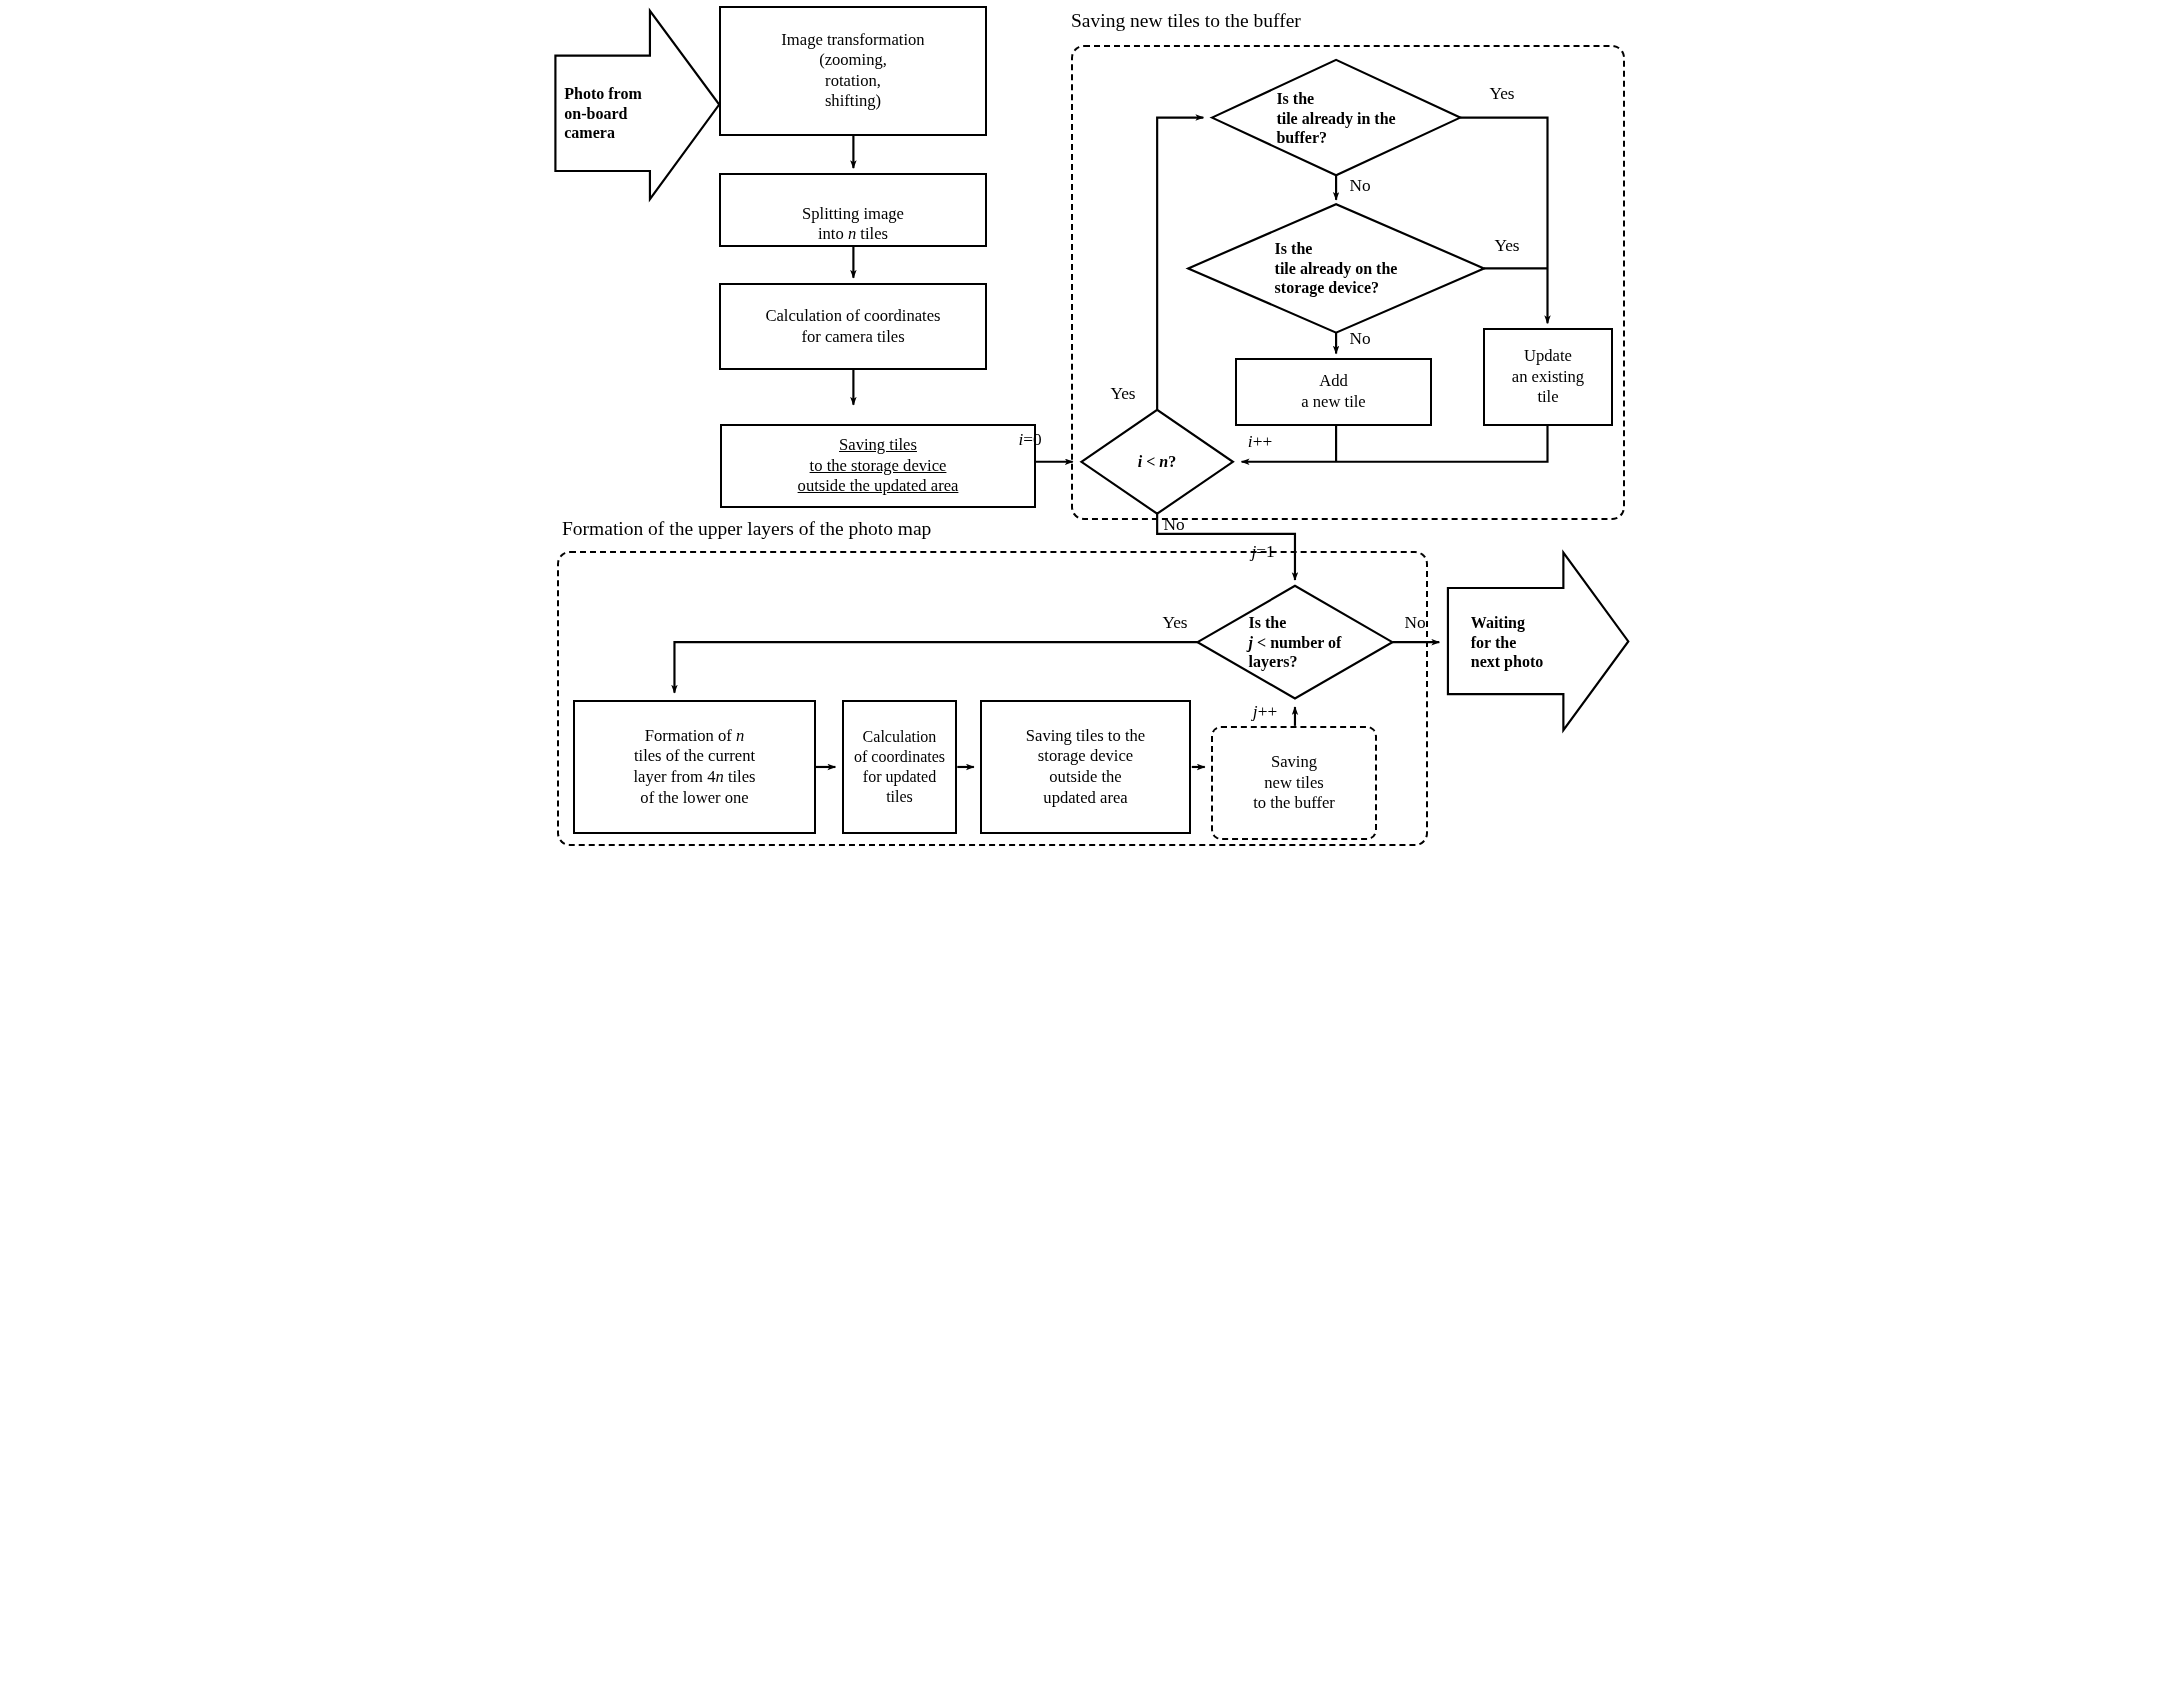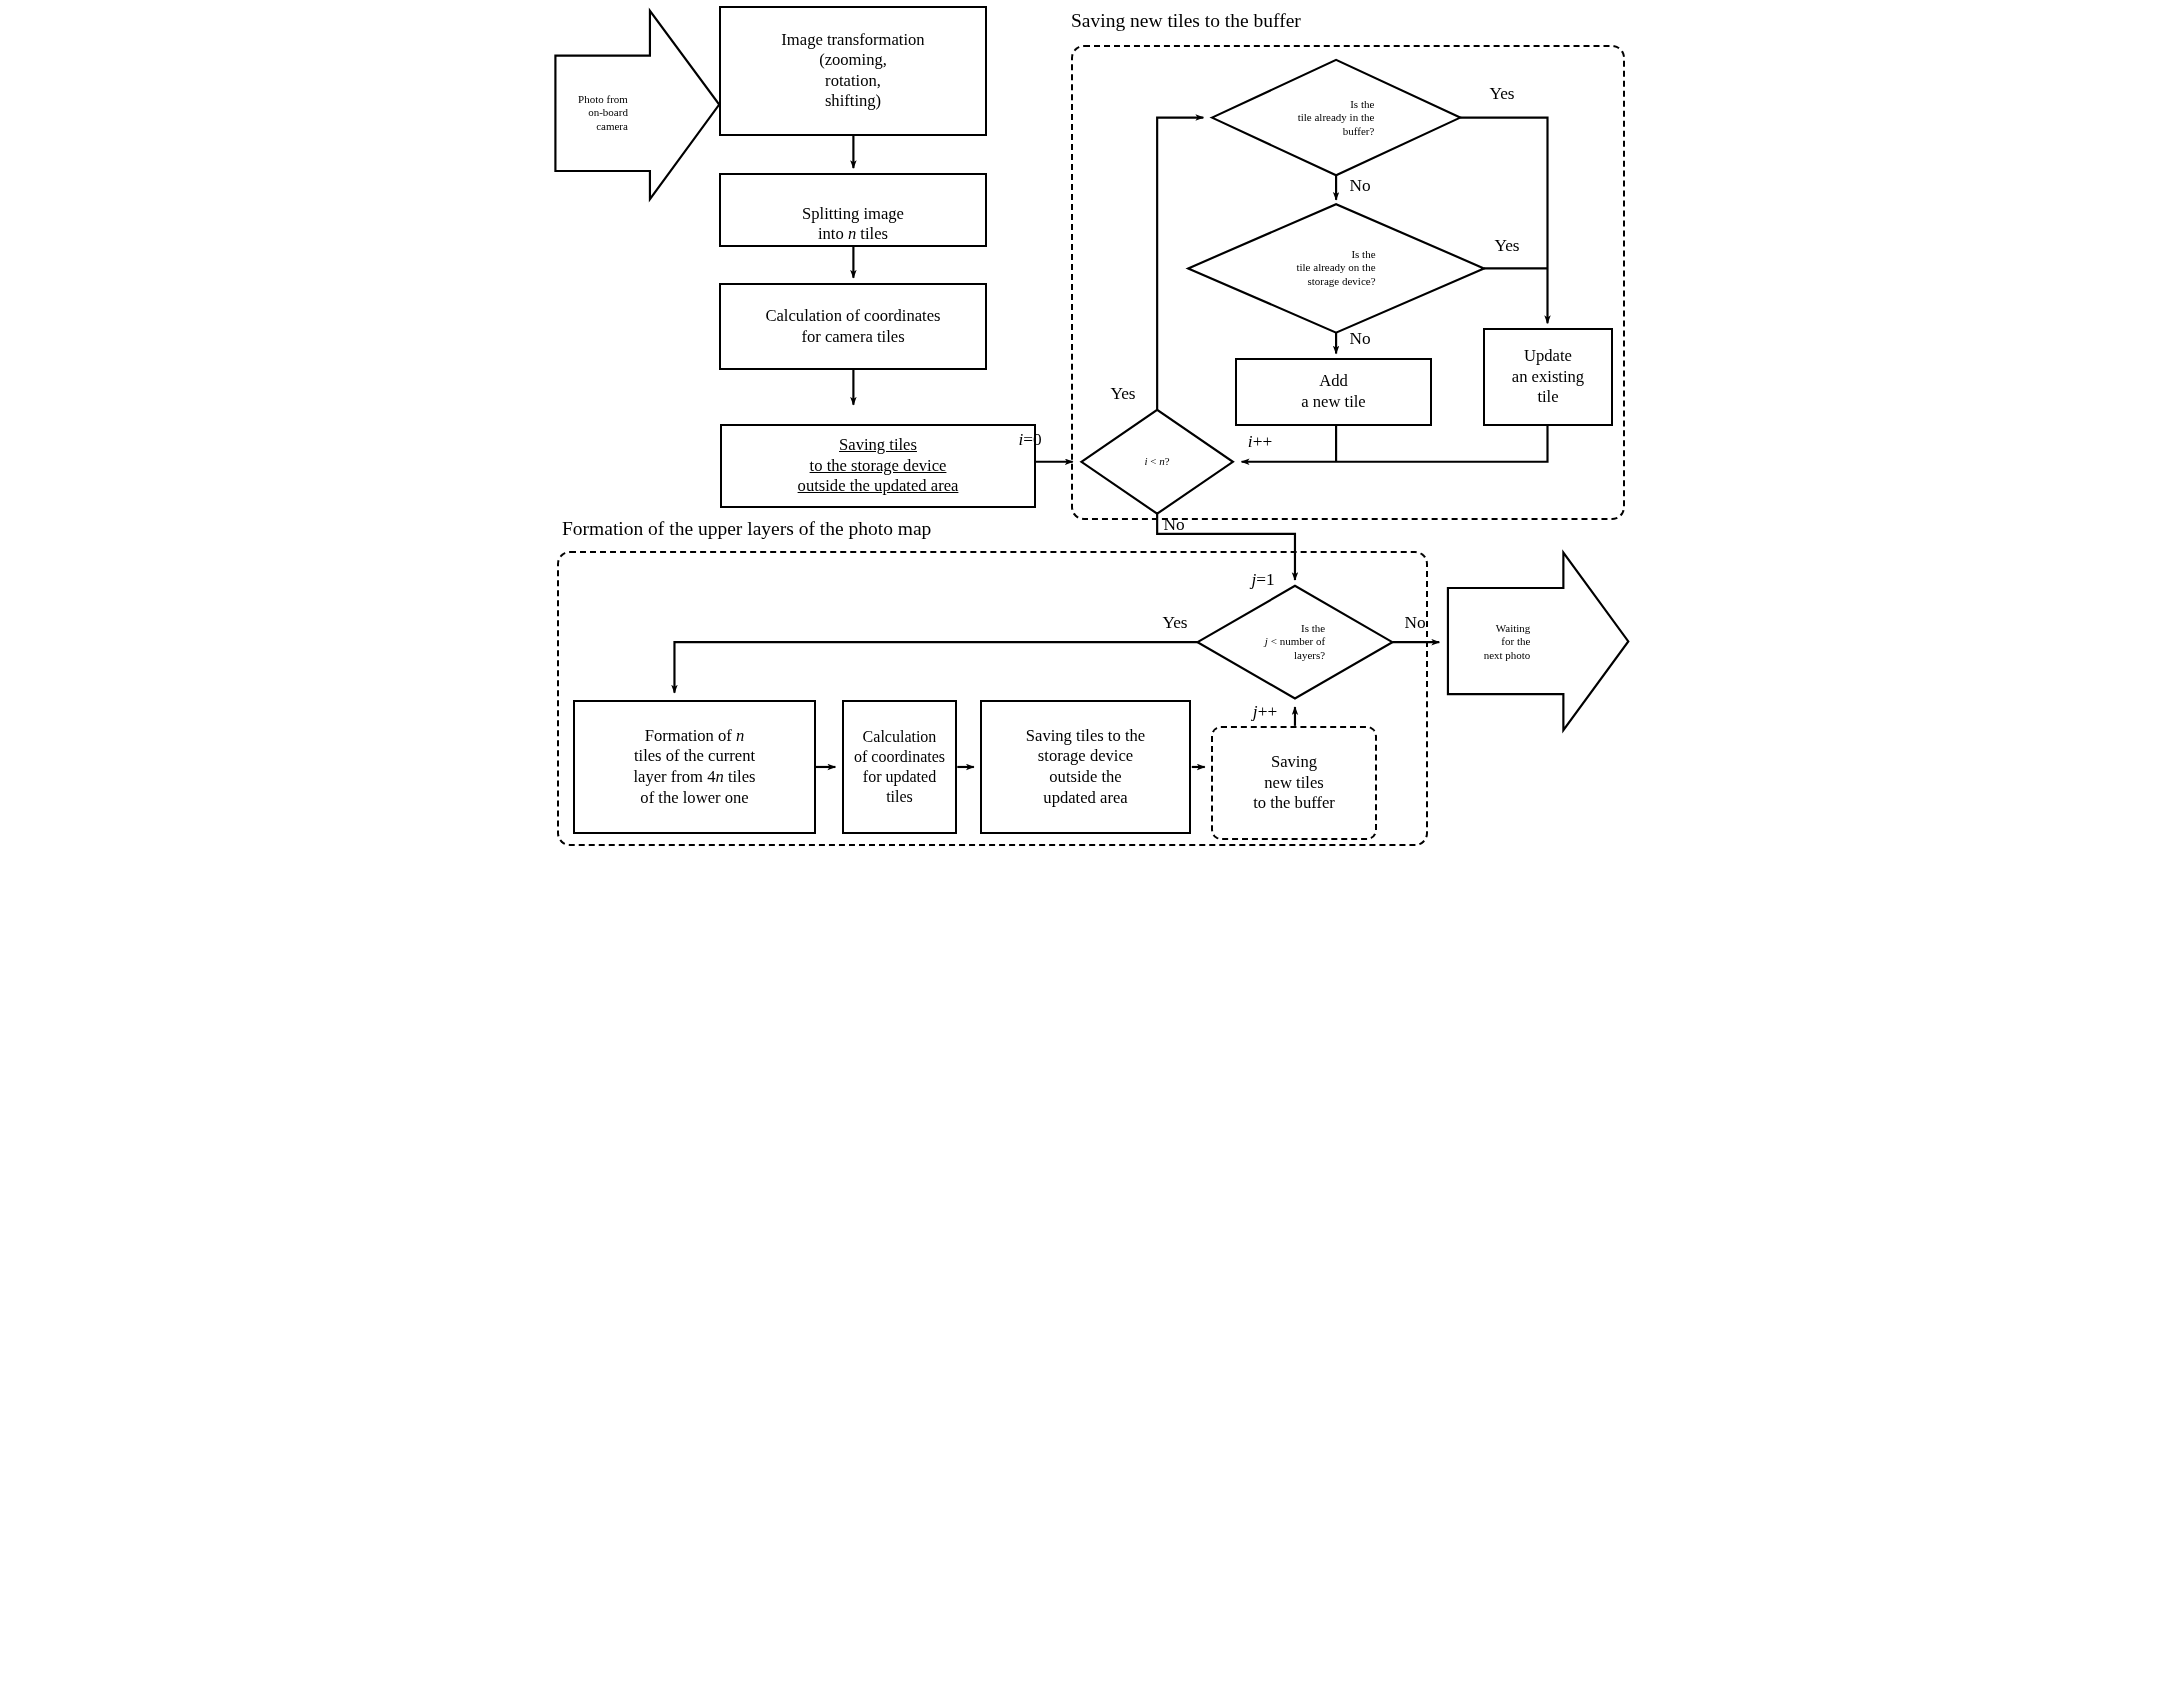--- a/index.html
+++ b/index.html
@@ -55,24 +55,25 @@
   .txt{
     white-space:pre-line;
     font-size:16.6px;
     line-height:1.24;
     text-align:center;
   }
   .shape-txt{
     position:absolute;
     transform:translate(-50%,-50%);
     white-space:pre-line;
-    font-size:11px;
+    font-size:16px;
     line-height:1.22;
-    text-align:right;
+    text-align:left;
     z-index:4;
+    font-weight:bold;
   }
   .lbl{
     position:absolute;
     transform:translate(-50%,-50%);
     font-size:17.3px;
     white-space:nowrap;
     z-index:4;
   }
   i{font-style:italic;}
 </style>
@@ -216,19 +217,19 @@
   <div class="lbl" style="left:484px;top:440px;"><i>i</i>=0</div>
   <div class="lbl" style="left:577px;top:394px;">Yes</div>
   <div class="lbl" style="left:628px;top:525px;">No</div>
   <div class="lbl" style="left:714px;top:442px;"><i>i</i>++</div>
 
   <div class="lbl" style="left:956px;top:94px;">Yes</div>
   <div class="lbl" style="left:814px;top:186px;">No</div>
   <div class="lbl" style="left:961px;top:246px;">Yes</div>
   <div class="lbl" style="left:814px;top:339px;">No</div>
 
-  <div class="lbl" style="left:717px;top:580px;"><i>j</i>=1</div>
+  <div class="lbl" style="left:717px;top:552px;"><i>j</i>=1</div>
   <div class="lbl" style="left:629px;top:623px;">Yes</div>
   <div class="lbl" style="left:869px;top:623px;">No</div>
   <div class="lbl" style="left:719px;top:712px;"><i>j</i>++</div>
 
 </div>
 
 
 </body></html>

